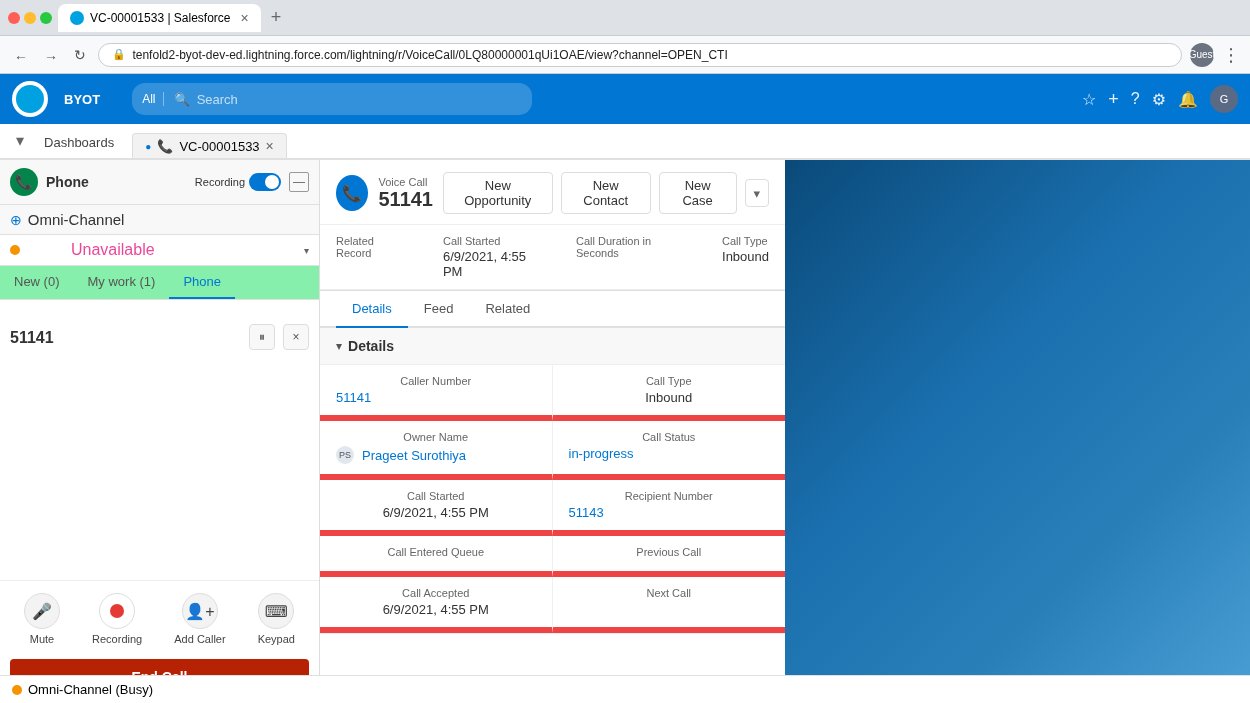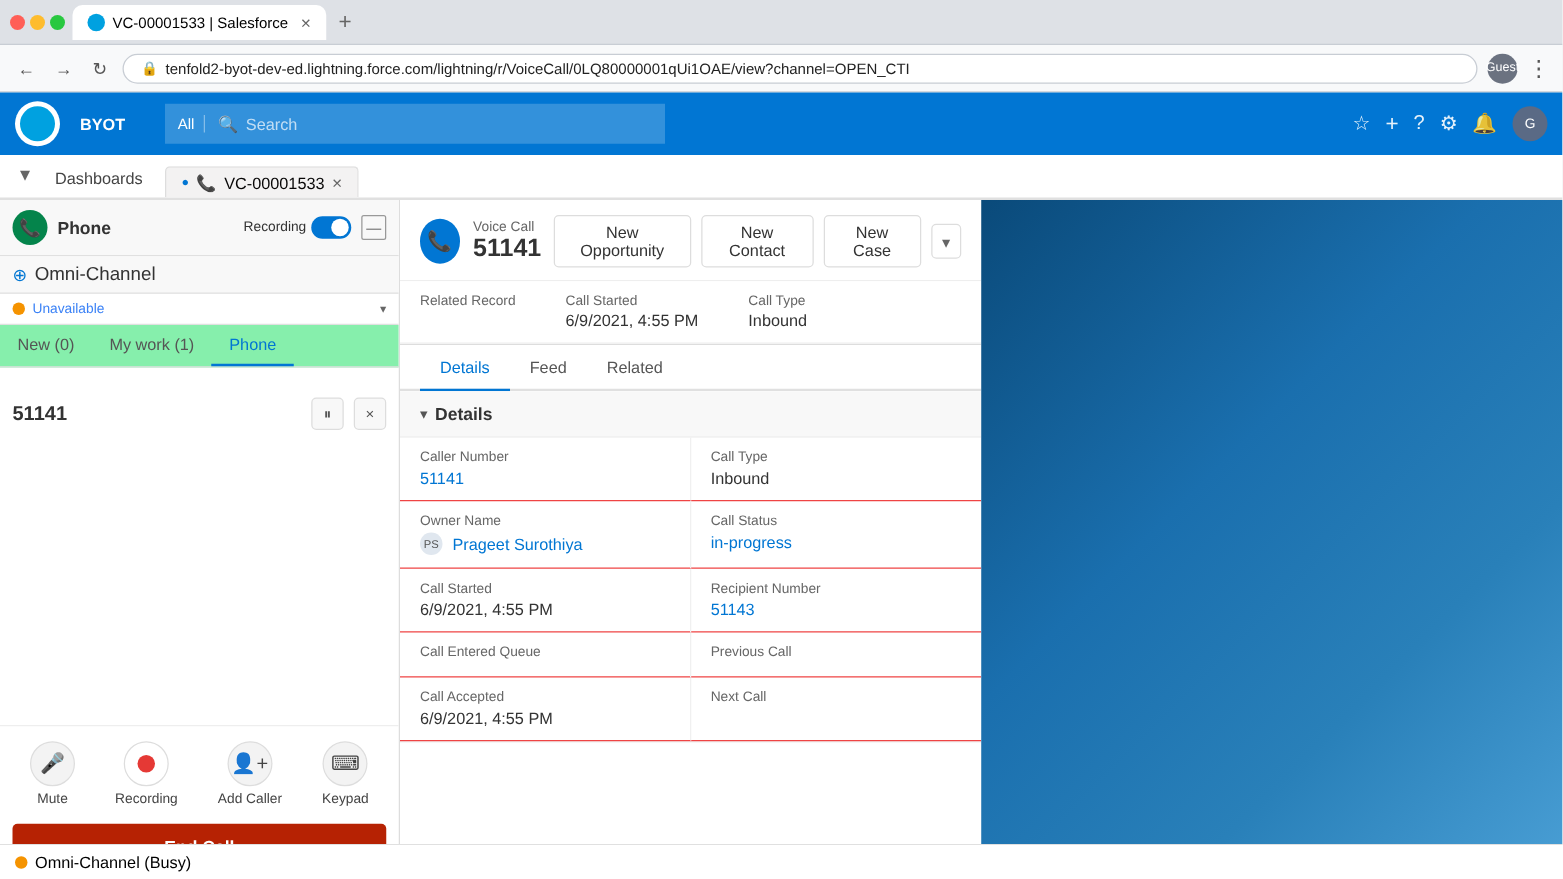--- a/index.html
+++ b/index.html
@@ -23,21 +23,21 @@
     .address-text { flex: 1; color: #222; }
     .profile-area { display: flex; align-items: center; gap: 8px; }
     .profile-circle { width: 24px; height: 24px; border-radius: 50%; background: #6b7280; color: #fff; display: flex; align-items: center; justify-content: center; font-size: 10px; }
 
     
     .sf-appbar { background: #0176d3; height: 50px; display: flex; align-items: center; padding: 0 12px; gap: 12px; position: relative; }
     .sf-logo { width: 36px; height: 36px; background: #fff; border-radius: 50%; display: flex; align-items: center; justify-content: center; }
     .sf-logo-inner { width: 28px; height: 28px; background: #00a1e0; border-radius: 50%; }
     .sf-appname { color: #fff; font-size: 13px; font-weight: 600; margin-left: 4px; }
     .sf-search-bar { flex: 1; max-width: 400px; margin: 0 20px; }
-    .sf-search-container { background: rgba(255,255,255,0.2); border-radius: 0; display: flex; align-items: center; padding: 0 10px; height: 32px; gap: 6px; }
+    .sf-search-container { background: rgba(255,255,255,0.2); border-radius: 13px; display: flex; align-items: center; padding: 0 10px; height: 32px; gap: 6px; }
     .sf-search-container input { background: transparent; border: none; outline: none; color: #fff; font-size: 13px; width: 100%; }
     .sf-search-container input::placeholder { color: rgba(255,255,255,0.7); }
     .sf-icons { display: flex; align-items: center; gap: 12px; margin-left: auto; }
     .sf-icon-btn { color: #fff; cursor: pointer; font-size: 16px; opacity: 0.9; }
     .sf-avatar { width: 28px; height: 28px; border-radius: 50%; background: #5a6a85; display: flex; align-items: center; justify-content: center; color: #fff; font-size: 11px; cursor: pointer; }
 
     
     .sf-nav { background: #fff; height: 36px; display: flex; align-items: flex-end; padding: 0 10px; border-bottom: 2px solid #e0e0e0; gap: 0; overflow: hidden; }
     .sf-nav-item { padding: 8px 14px; font-size: 13px; color: #444; cursor: pointer; border-bottom: 2px solid transparent; margin-bottom: -2px; }
     .nav-dots { font-size: 16px; padding: 8px 6px; color: #666; cursor: pointer; }
@@ -56,21 +56,21 @@
     .toggle-on { width: 32px; height: 18px; background: #0176d3; border-radius: 9px; position: relative; cursor: pointer; }
     .toggle-on::after { content: ''; position: absolute; width: 14px; height: 14px; background: #fff; border-radius: 50%; top: 2px; right: 2px; }
     .minimize-btn { width: 20px; height: 20px; border: 1px solid #999; border-radius: 2px; cursor: pointer; display: flex; align-items: center; justify-content: center; color: #666; font-size: 12px; }
 
     
     .omni-row { background: #f8f8f8; border-bottom: 1px solid #e0e0e0; padding: 6px 10px; display: flex; align-items: center; gap: 6px; }
     .omni-label { font-size: 15px; color: #333; flex: 1; }
     .omni-status-row { padding: 6px 10px; border-bottom: 1px solid #e0e0e0; display: flex; align-items: center; gap: 6px; cursor: pointer; }
     .status-dot { width: 10px; height: 10px; border-radius: 50%; }
     .status-dot.unavailable { background: #f59300; }
-    .status-text { font-size: 11px; color: #3b82f6; flex: 1; }
+    .status-text { font-size: 16px; color: #ec4899; flex: 1; margin-left: 45px; }
     .chevron-down { color: #666; font-size: 10px; }
 
     
     .tabs-row { display: flex; border-bottom: 1px solid #e0e0e0; background: #86efac; }
     .tab-item { padding: 8px 14px; font-size: 13px; color: #555; cursor: pointer; border-bottom: 2px solid transparent; }
     .tab-item.active { color: #0176d3; border-bottom: 2px solid #0176d3; font-weight: 500; }
 
     
     .call-panel { padding: 10px; flex: 1; }
     .connected-badge { background: #04844b; color: #fff; font-size: 12px; font-weight: 600; padding: 3px 10px; border-radius: 4px; display: inline-block; }
@@ -115,21 +115,21 @@
     .detail-tab { padding: 10px 16px; font-size: 13px; color: #555; cursor: pointer; border-bottom: 2px solid transparent; margin-bottom: -2px; }
     .detail-tab.active { color: #0176d3; border-bottom: 2px solid #0176d3; font-weight: 500; }
 
     
     .details-panel { background: #fff; overflow-y: auto; flex: 1; }
     .section-header { display: flex; align-items: center; gap: 6px; padding: 10px 16px; background: #f8f8f8; border-bottom: 1px solid #eee; cursor: pointer; }
     .section-title { font-size: 14px; font-weight: 600; color: #333; }
     .chevron-icon { color: #555; font-size: 12px; }
 
     .details-grid { display: grid; grid-template-columns: 1fr 1fr; gap: 0; border-bottom: 1px solid #eee; }
-    .detail-field { padding: 10px 16px; border-bottom: 1px solid #ef4444; }
+    .detail-field { padding: 10px 16px; border-bottom: 6px solid #ef4444; text-align: center; }
     .detail-field:nth-child(odd) { border-right: 1px solid #f0f0f0; }
     .field-label { font-size: 11px; color: #666; margin-bottom: 3px; }
     .field-value { font-size: 13px; color: #333; }
     .field-value.link { color: #0176d3; cursor: pointer; display: flex; align-items: center; gap: 4px; }
     .owner-avatar { width: 18px; height: 18px; border-radius: 50%; background: #e0e7ef; display: inline-flex; align-items: center; justify-content: center; font-size: 9px; color: #555; margin-right: 4px; }
 
     
     .status-bar { background: #fff; border-top: 1px solid #e0e0e0; height: 28px; display: flex; align-items: center; padding: 0 12px; gap: 6px; position: fixed; bottom: 0; left: 0; right: 0; }
     .status-dot-orange { width: 10px; height: 10px; border-radius: 50%; background: #f59300; }
 
@@ -291,20 +291,24 @@
       <div class="meta-row">
         <div class="meta-item">
           <span class="meta-label">Related Record</span>
           <span class="meta-value"></span>
         </div>
         <div class="meta-item">
           <span class="meta-label">Call Started</span>
           <span class="meta-value">6/9/2021, 4:55 PM</span>
         </div>
         <div class="meta-item">
+          <span class="meta-label">Call Duration in Seconds</span>
+          <span class="meta-value"></span>
+        </div>
+        <div class="meta-item">
           <span class="meta-label">Call Type</span>
           <span class="meta-value">Inbound</span>
         </div>
       </div>
 
     </div>
 
     <div class="detail-tabs">
       <div class="detail-tab active">Details</div>
       <div class="detail-tab">Feed</div>

